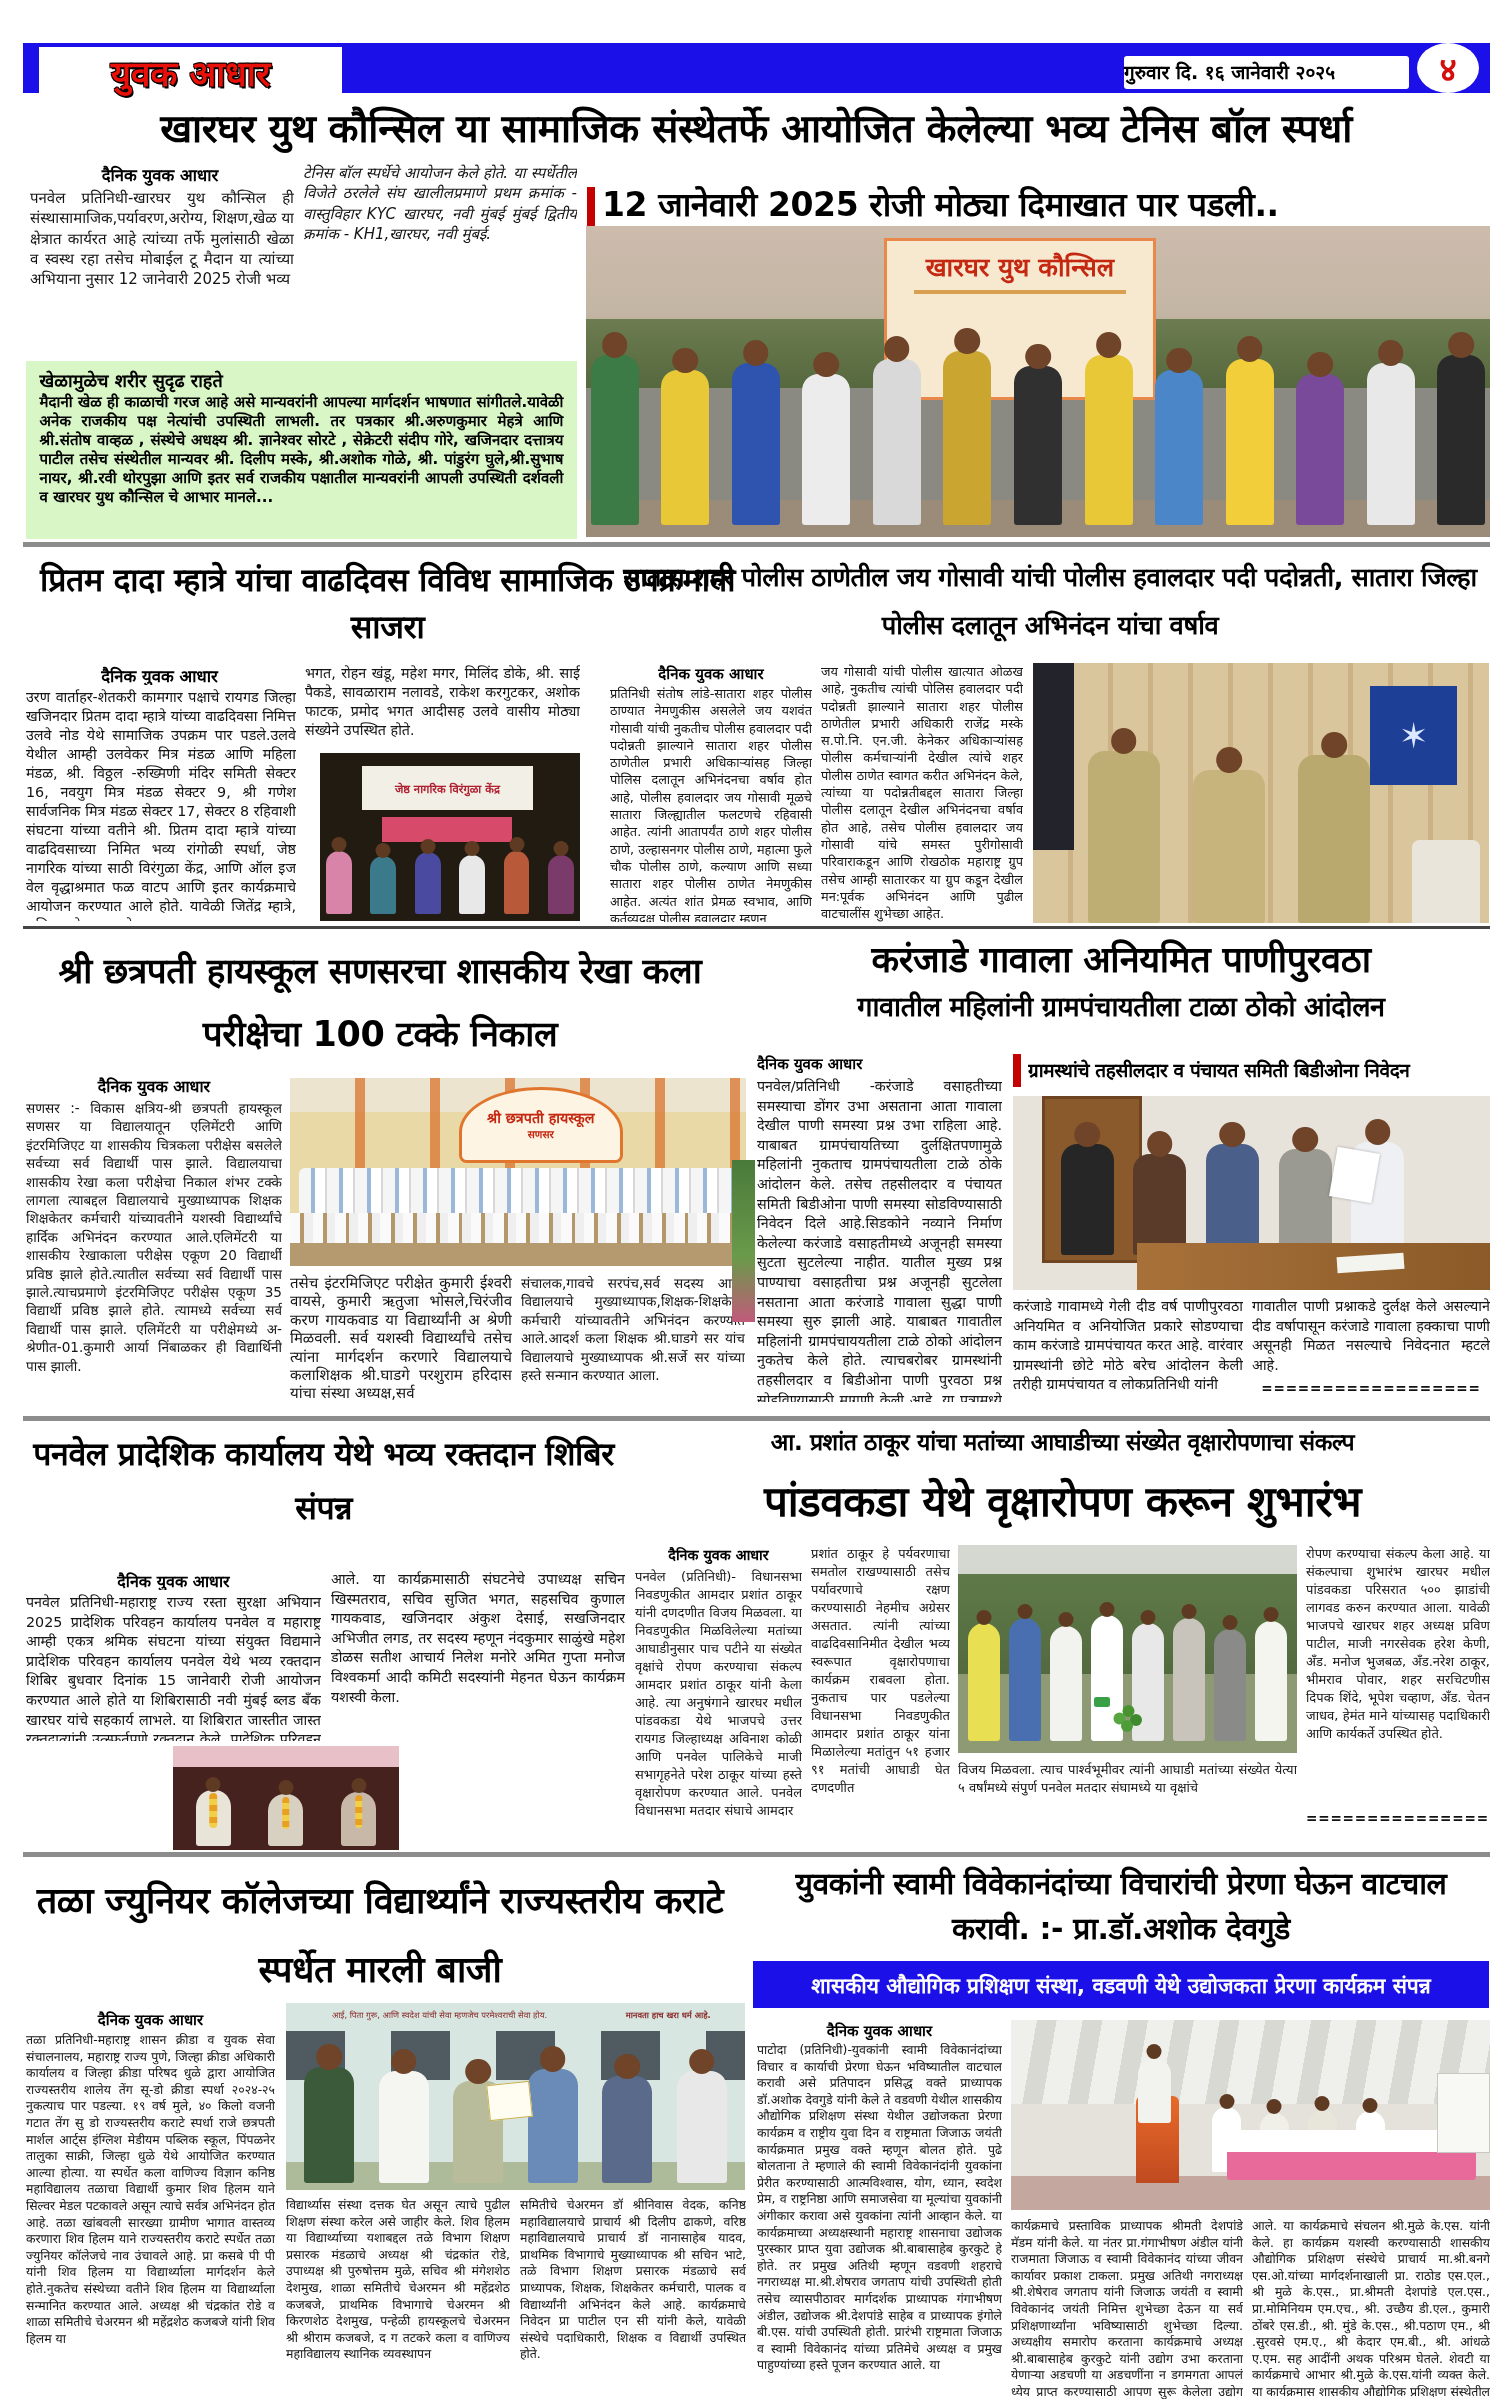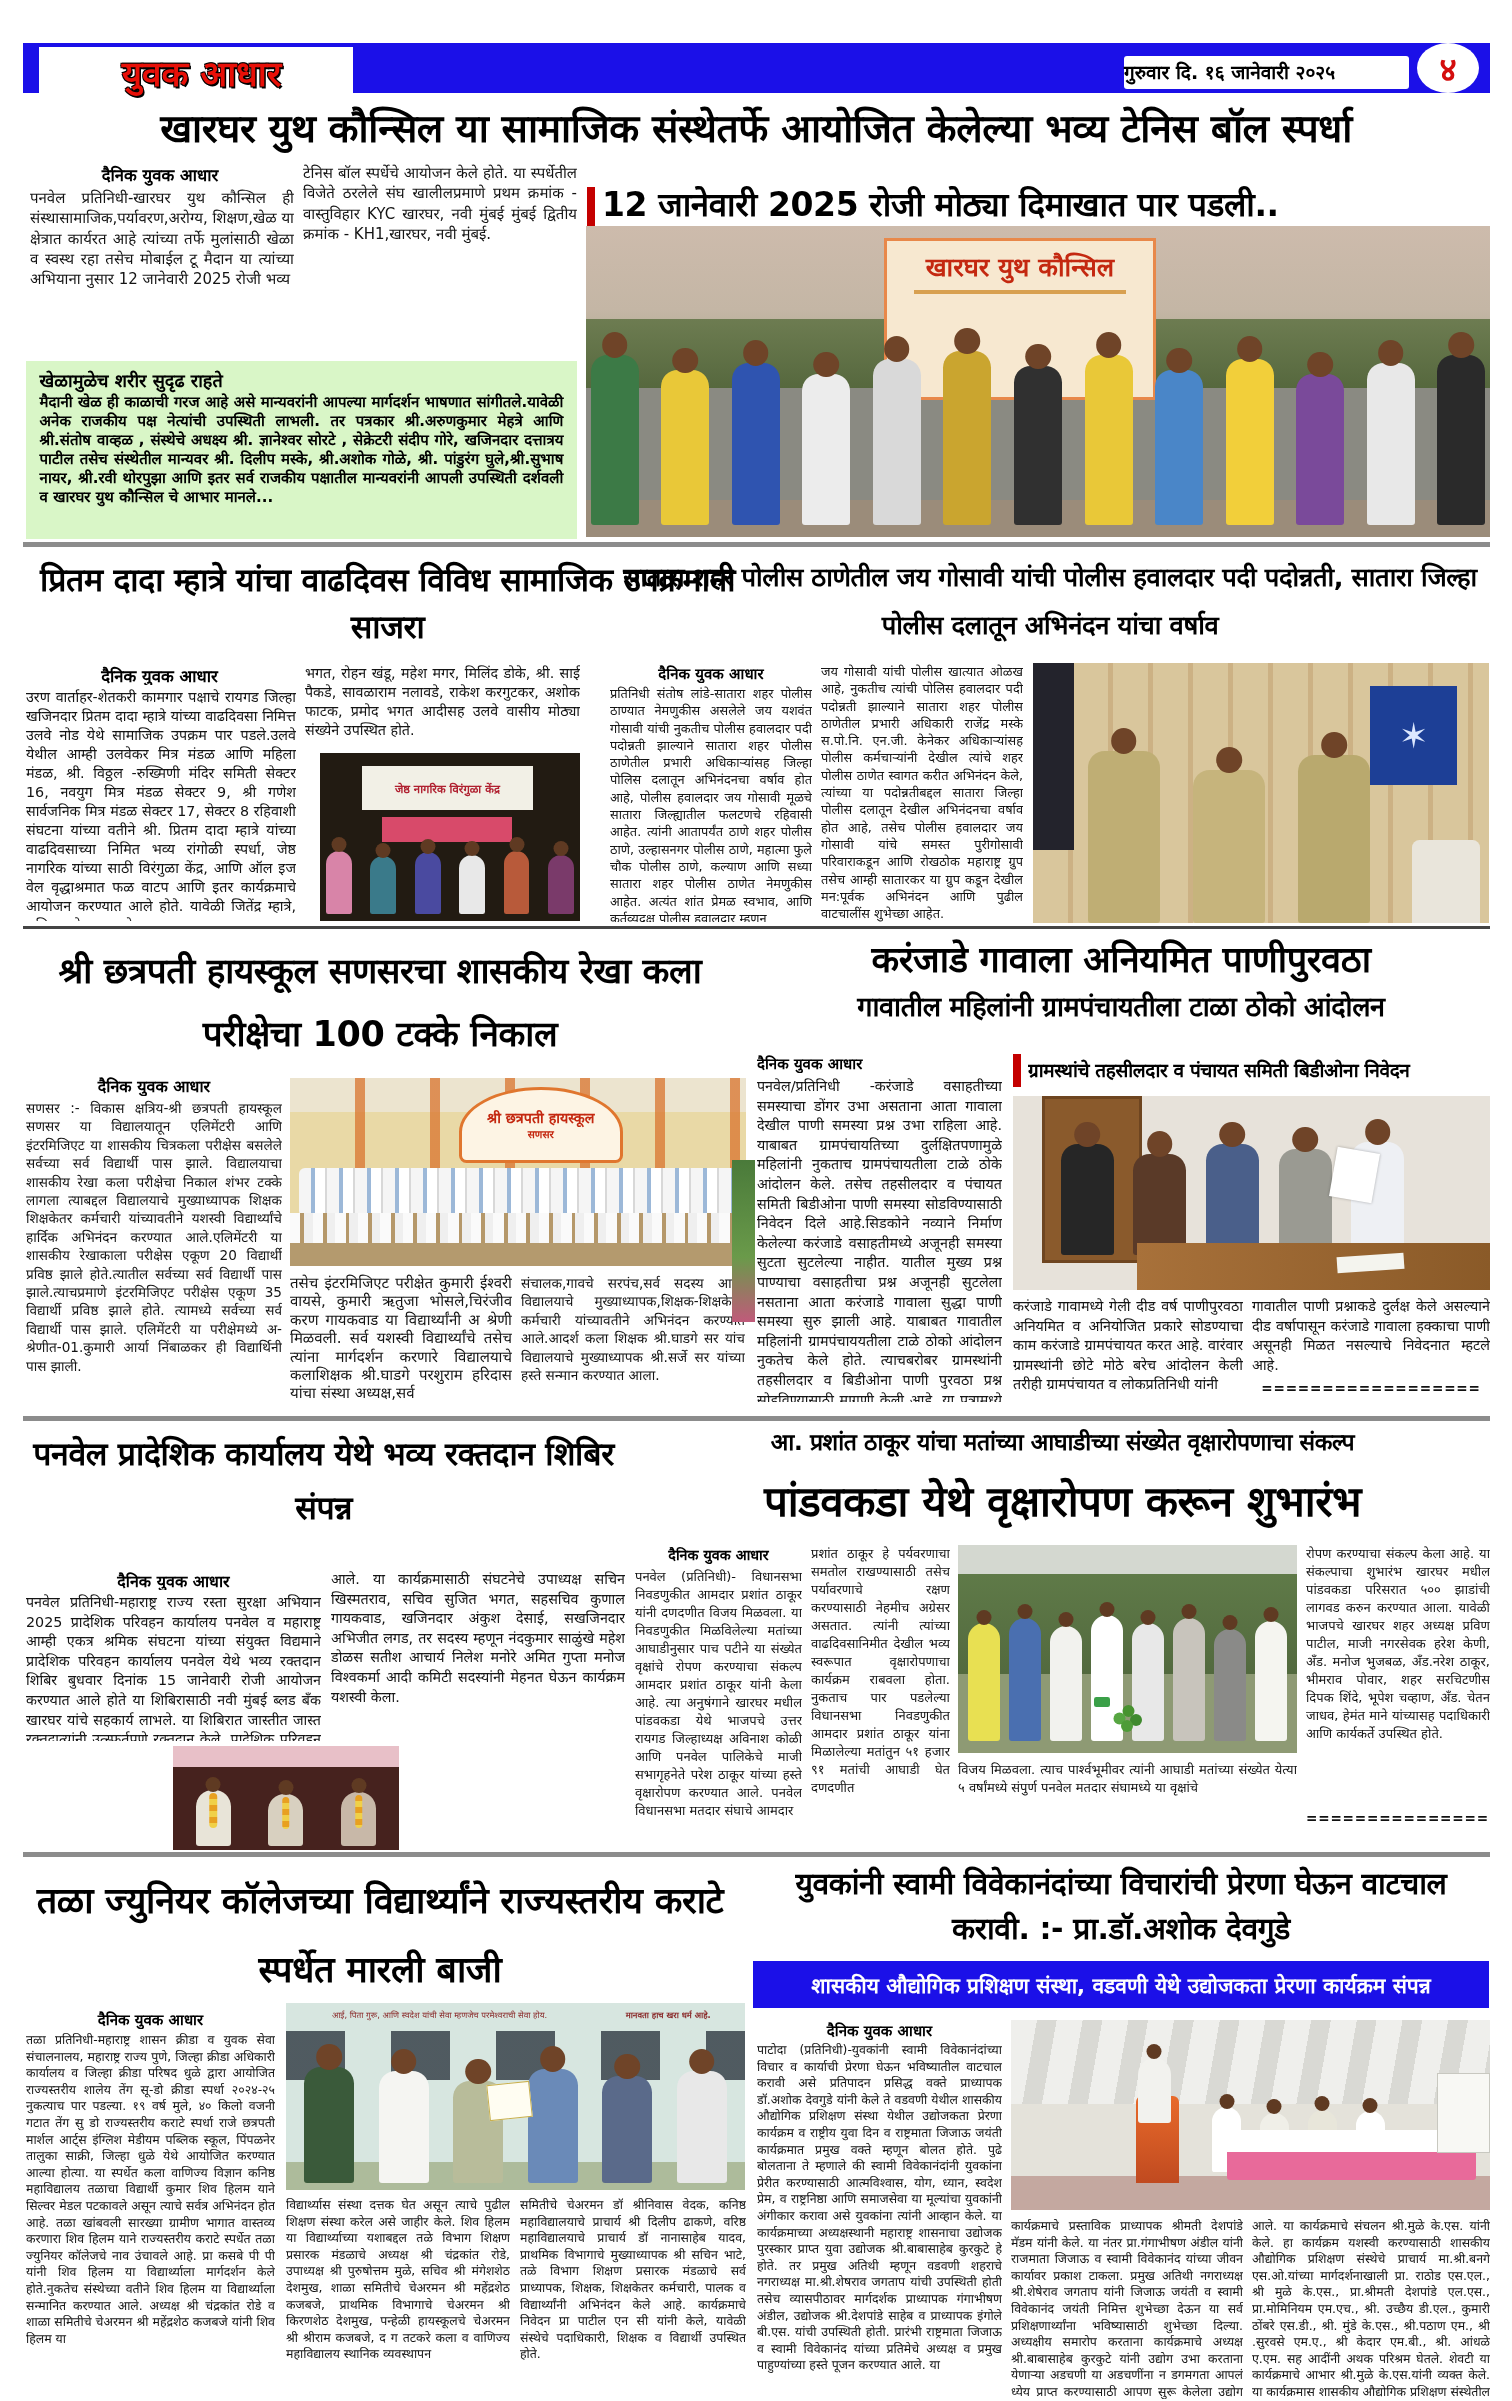--- a/index.html
+++ b/index.html
@@ -21,34 +21,34 @@
   .endmark{position:absolute;font-weight:bold;text-align:center;font-size:13.6px;letter-spacing:0.8px;overflow:hidden;}
   .garland{position:absolute;left:50%;top:3px;transform:translateX(-50%);width:7.5px;height:62%;
        background:repeating-linear-gradient(180deg,#e8a020 0 6px,#f0d048 6px 12px);border-radius:4.5px;}
 </style>
 </head>
 <body>
 
 <div class="page">
 
   <div class="abs" style="left:22.6px;top:43px;width:1467px;height:50px;background:#1b10e8;"></div>
-  <div class="abs" style="left:39px;top:47px;width:303px;height:50px;background:#ffffff;display:flex;align-items:center;justify-content:center;z-index:3;padding-left:11px;">
+  <div class="abs" style="left:39px;top:47px;width:303px;height:50px;background:#ffffff;display:flex;align-items:center;justify-content:center;z-index:3;">
     <span style="font-weight:bold;font-size:35px;color:#e81008;text-shadow:1.5px 1.5px 0 #000,-0.8px -0.8px 0 #000,0.8px -0.8px 0 #000,-0.8px 0.8px 0 #000;">युवक आधार</span>
   </div>
   <div class="abs" style="left:1124px;top:56px;width:285px;height:33px;background:#fff;border-radius:3px;z-index:3;
               font-weight:bold;font-size:19px;line-height:33px;text-align:left;color:#000;">गुरुवार दि. १६ जानेवारी २०२५</div>
   <div class="abs" style="left:1417px;top:43px;width:62px;height:50px;background:#fff;border-radius:50%;z-index:3;display:flex;align-items:center;justify-content:center;">
     <span style="color:#d40d0d;font-weight:bold;font-size:33px;">४</span>
   </div>
 
   <div class="hl" style="left:22.6px;top:98px;width:1467px;height:64px;font-size:39px;line-height:62px;">खारघर युथ कौन्सिल या सामाजिक संस्थेतर्फे आयोजित केलेल्या भव्य टेनिस बॉल स्पर्धा</div>
 
   <div class="byline" style="left:30px;top:163px;width:260px;height:22.6px;">दैनिक युवक आधार</div>
   <div class="col" style="left:30px;top:188px;width:264px;height:145px;font-size:15px;line-height:20.3px;">पनवेल प्रतिनिधी-खारघर युथ कौन्सिल ही संस्थासामाजिक,पर्यावरण,अरोग्य, शिक्षण,खेळ या क्षेत्रात कार्यरत आहे त्यांच्या तर्फे मुलांसाठी खेळा व स्वस्थ रहा तसेच मोबाईल टू मैदान या त्यांच्या अभियाना नुसार 12 जानेवारी 2025 रोजी भव्य</div>
-  <div class="col" style="left:303px;top:163px;width:274px;height:170px;font-size:15px;line-height:20.3px;">टेनिस बॉल स्पर्धेचे आयोजन केले होते. या स्पर्धेतील विजेते ठरलेले संघ खालीलप्रमाणे प्रथम क्रमांक - वास्तुविहार KYC खारघर, नवी मुंबई मुंबई द्वितीय क्रमांक - KH1,खारघर, नवी मुंबई.</div>
+  <div class="col" style="left:303px;top:163px;width:274px;height:170px;font-size:15px;line-height:20.3px;font-style:italic;">टेनिस बॉल स्पर्धेचे आयोजन केले होते. या स्पर्धेतील विजेते ठरलेले संघ खालीलप्रमाणे प्रथम क्रमांक - वास्तुविहार KYC खारघर, नवी मुंबई मुंबई द्वितीय क्रमांक - KH1,खारघर, नवी मुंबई.</div>
 
   <div class="abs" style="left:26px;top:361px;width:551px;height:178px;background:#d9f6c7;box-sizing:border-box;padding:7.5px 13.6px;overflow:hidden;">
     <div style="font-weight:bold;font-size:18px;line-height:24px;color:#000;">खेळामुळेच शरीर सुदृढ राहते</div>
     <div style="font-weight:bold;font-size:15px;line-height:19px;color:#000;text-align:justify;">मैदानी खेळ ही काळाची गरज आहे असे मान्यवरांनी आपल्या मार्गदर्शन भाषणात सांगीतले.यावेळी अनेक राजकीय पक्ष नेत्यांची उपस्थिती लाभली. तर पत्रकार श्री.अरुणकुमार मेहत्रे आणि श्री.संतोष वाव्हळ , संस्थेचे अधक्ष्य श्री. ज्ञानेश्वर सोरटे , सेक्रेटरी संदीप गोरे, खजिनदार दत्तात्रय पाटील तसेच संस्थेतील मान्यवर श्री. दिलीप मस्के, श्री.अशोक गोळे, श्री. पांडुरंग घुले,श्री.सुभाष नायर, श्री.रवी थोरपुझा आणि इतर सर्व राजकीय पक्षातील मान्यवरांनी आपली उपस्थिती दर्शवली व खारघर युथ कौन्सिल चे आभार मानले...</div>
   </div>
 
   <div class="abs" style="left:587px;top:187px;width:8.3px;height:41px;background:#c40000;"></div>
   <div class="hl" style="left:602px;top:181px;width:887px;height:48px;font-size:33px;line-height:47px;text-align:left;">12 जानेवारी 2025 रोजी मोठ्या दिमाखात पार पडली..</div>
 
   <div class="photo" style="left:586px;top:226px;width:904px;height:311px;">

